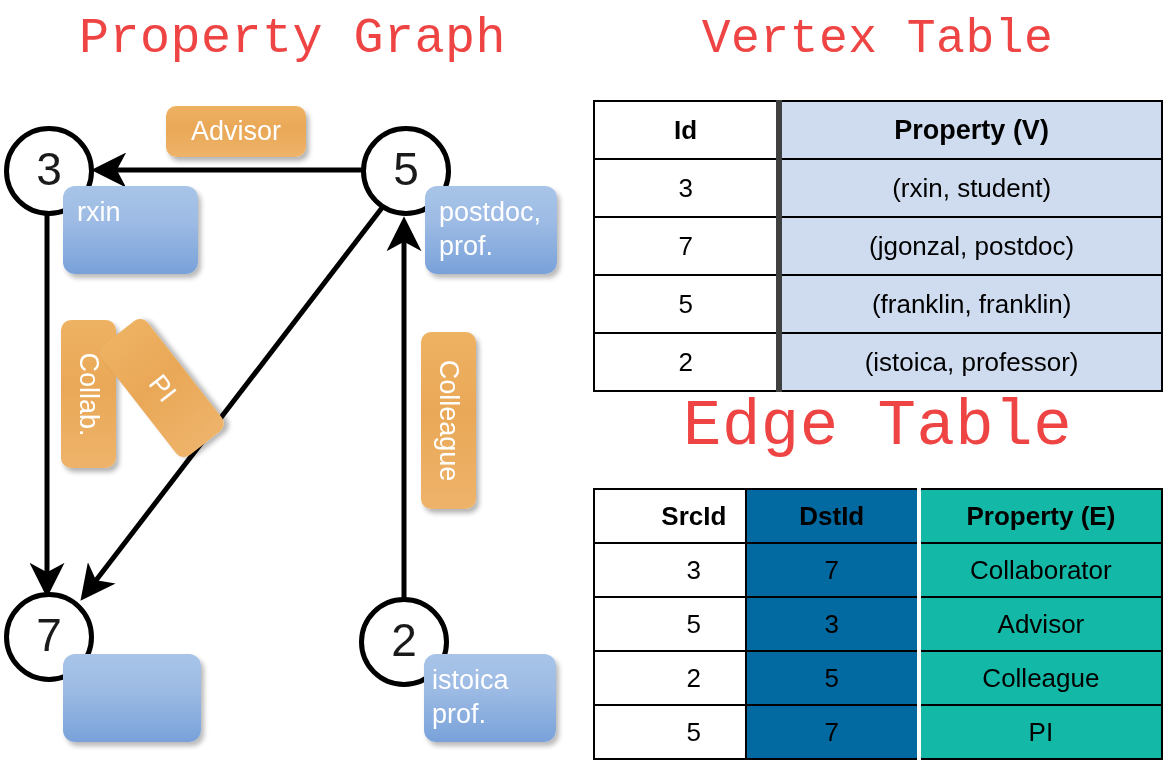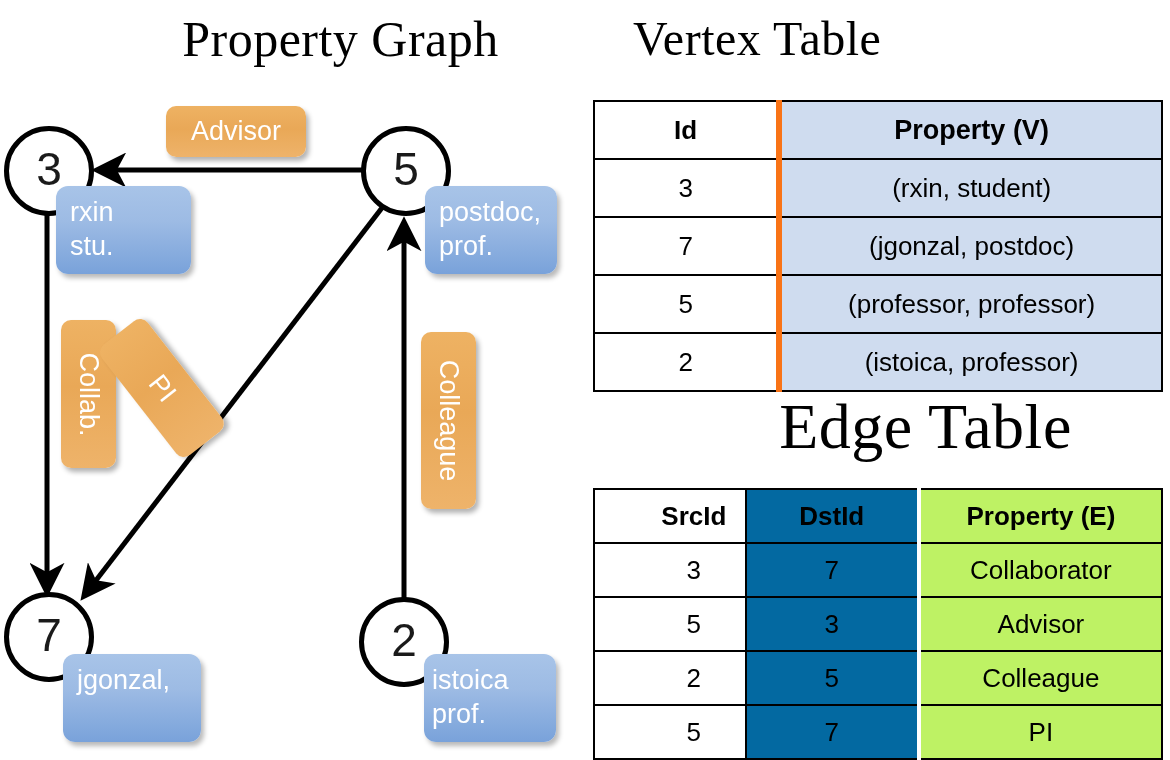--- a/index.html
+++ b/index.html
@@ -13,35 +13,34 @@
     position: relative;
     font-family: "Liberation Sans", sans-serif;
     overflow: hidden;
     color: #000000;
   }
 
   
   .title {
     position: absolute;
     font-weight: 400;
-    color: #000000;
+    color: #ef4444;
     letter-spacing: 0.5px;
     white-space: nowrap;
-    font-family: Liberation Serif, serif;
-    padding-left: 48px;
+    font-family: Liberation Mono, monospace;
   }
   #title-property-graph {
     left: 0; top: 8px; width: 585px;
     text-align: center;
     font-size: 50px;
     line-height: 62px;
   }
   #title-vertex-table {
     left: 585px; top: 8px; width: 585px;
-    text-align: left;
+    text-align: center;
     font-size: 48px;
     line-height: 62px;
   }
   #title-edge-table {
     left: 585px; top: 396px; width: 585px;
     text-align: center;
     font-size: 64px;
     line-height: 62px;
   }
 
@@ -112,27 +111,27 @@
     text-align: center;
     font-weight: normal;
     font-size: 26px;
     padding: 0;
     box-sizing: border-box;
   }
   .tbl th { font-weight: bold; margin-left: 16px; }
 
   #vertex-table { left: 593px; top: 100px; width: 570px; }
   #vertex-table .col-id { width: 186px; height: 58px; background: #ffffff; }
-  #vertex-table .col-prop { width: 384px; height: 58px; background: #cfdcef; border-left: 6px solid #f97316; }
+  #vertex-table .col-prop { width: 384px; height: 58px; background: #cfdcef; border-left: 6px solid #404040; }
   #vertex-table .col-prop.hdr { font-size: 27px; }
 
   #edge-table { left: 593px; top: 488px; width: 570px; }
   #edge-table .col-src { width: 152px; height: 54px; background: #ffffff; padding-left: 48px; }
   #edge-table .col-dst { width: 174px; height: 54px; background: #0369a1; }
-  #edge-table .col-prop { width: 244px; height: 54px; background: #bef264; border-left: 4px solid #ffffff; }
+  #edge-table .col-prop { width: 244px; height: 54px; background: #14b8a6; border-left: 4px solid #ffffff; }
 </style>
 </head>
 <body>
 
 <div class="title" id="title-property-graph">Property Graph</div>
 
 <div class="title" id="title-vertex-table">Vertex Table</div>
 
 <div class="title" id="title-edge-table">Edge Table</div>
 
@@ -160,32 +159,30 @@
   <div class="node" style="left:361px; top:126px; width:90px; height:90px;">
     <span>5</span>
   </div>
   <div class="node" style="left:4px; top:592px; width:90px; height:90px;">
     <span>7</span>
   </div>
   <div class="node" style="left:359px; top:597px; width:90px; height:90px;">
     <span>2</span>
   </div>
 
-  <div class="vbox" style="left:56px; top:186px; width:135px; height:88px;">
+  <div class="vbox" style="left:63px; top:186px; width:135px; height:88px;">
     <div>rxin</div>
-    <div>stu.</div>
   </div>
 
   <div class="vbox" style="left:425px; top:186px; width:132px; height:88px;">
     <div>postdoc,</div>
     <div>prof.</div>
   </div>
 
   <div class="vbox" style="left:63px; top:654px; width:138px; height:88px;">
-    <div>jgonzal,</div>
   </div>
 
   <div class="vbox" style="left:424px; top:654px; width:132px; height:88px;padding-left:8px;">
     <div>istoica</div>
     <div>prof.</div>
   </div>
 
   <div class="elabel" style="left:166px; top:106px; width:140px; height:51px;">
     <span>Advisor</span>
   </div>
@@ -215,21 +212,21 @@
     <tr>
       <td class="col-id">3</td>
       <td class="col-prop">(rxin, student)</td>
     </tr>
     <tr>
       <td class="col-id">7</td>
       <td class="col-prop">(jgonzal, postdoc)</td>
     </tr>
     <tr>
       <td class="col-id">5</td>
-      <td class="col-prop">(professor, professor)</td>
+      <td class="col-prop">(franklin, franklin)</td>
     </tr>
     <tr>
       <td class="col-id">2</td>
       <td class="col-prop">(istoica, professor)</td>
     </tr>
   </tbody>
 </table>
 
 <table class="tbl" id="edge-table">
   <thead>

